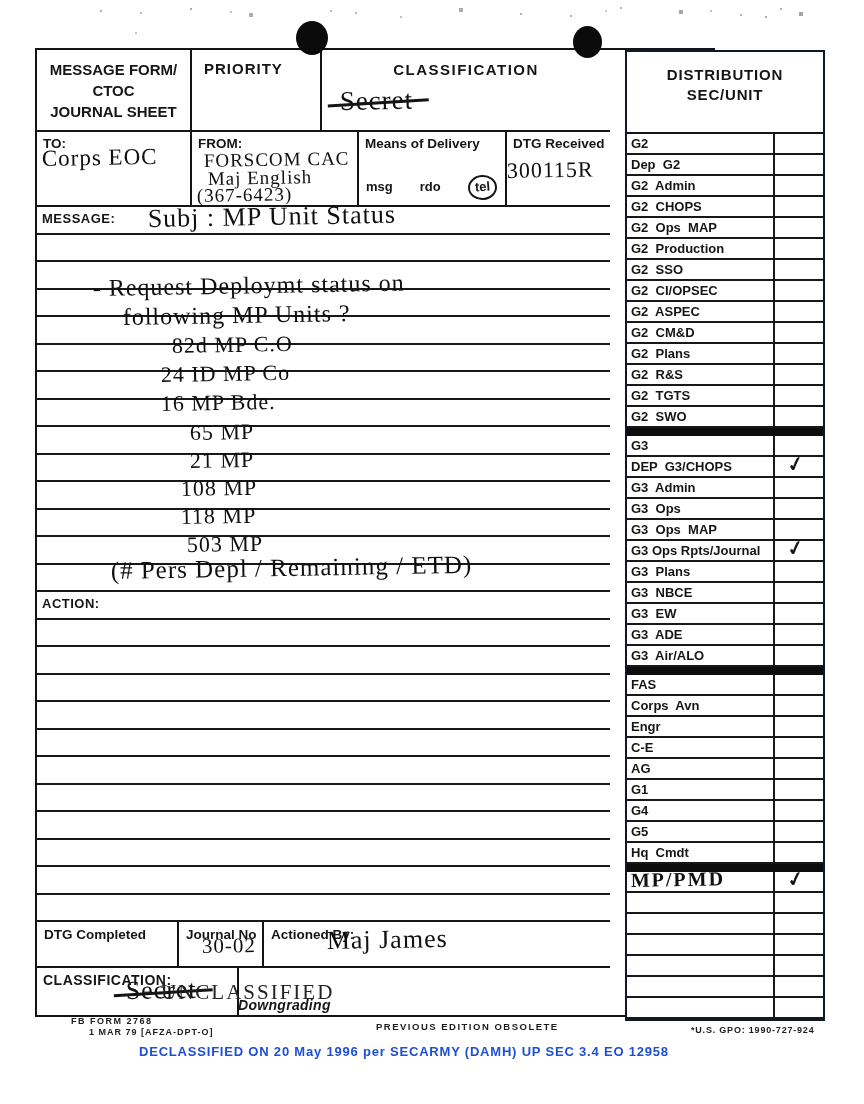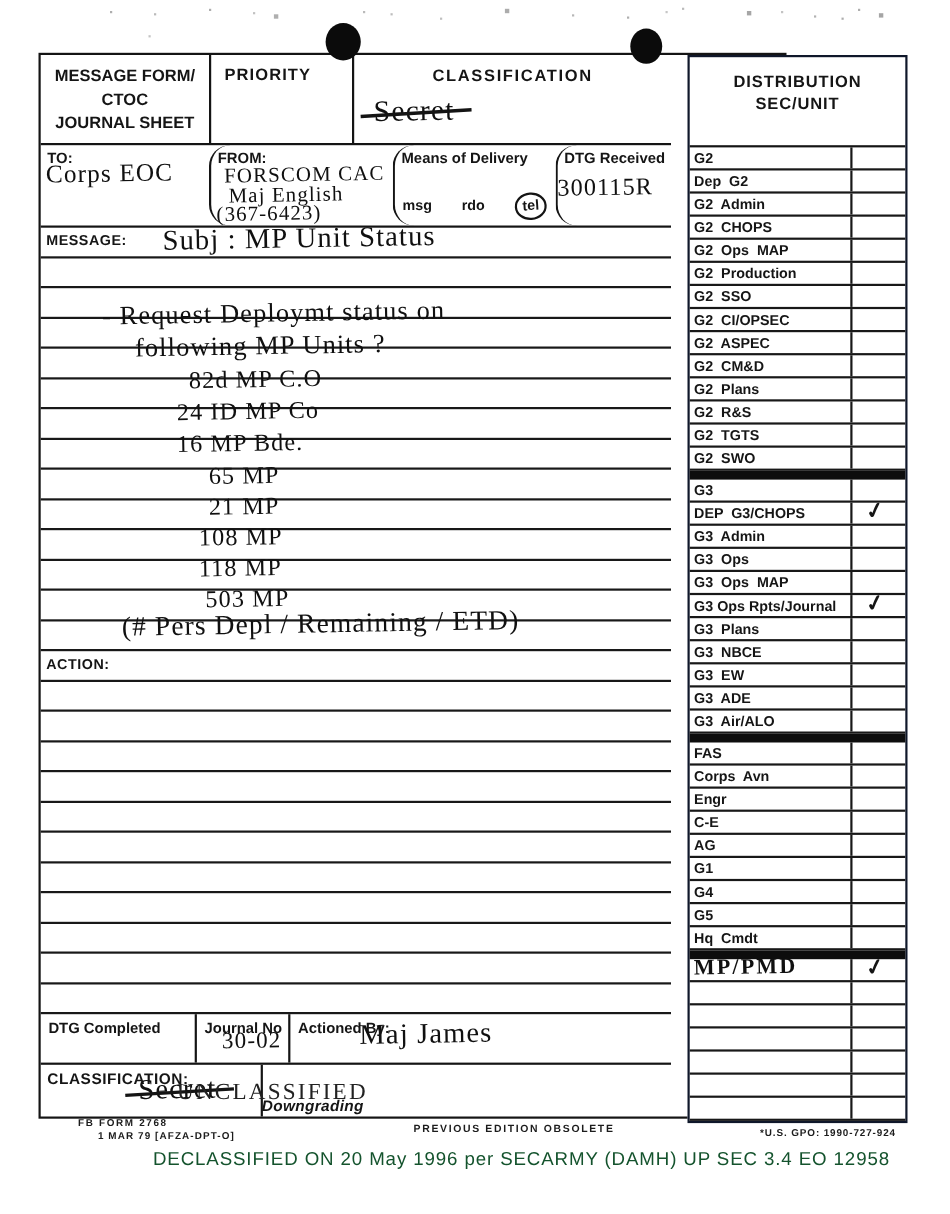--- a/index.html
+++ b/index.html
@@ -23,21 +23,21 @@
   .sect { position:absolute; left:0; width:573px; }
   .hdr-row { top:0; height:82px; display:flex; border-bottom:2px solid #141414; }
   .hdr-cell { height:100%; }
   .hdr-cell + .hdr-cell { border-left:2px solid #141414; }
   .title-cell { width:153px; text-align:center; padding-top:9px; font-size:15px; font-weight:bold; line-height:21px; }
   .priority-cell { width:130px; padding:10px 0 0 12px; font-size:15px; font-weight:bold; letter-spacing:1px; }
   .class-cell { flex:1; text-align:center; padding-top:11px; font-size:15px; font-weight:bold; letter-spacing:1.5px; }
 
   .row2 { top:82px; height:75px; display:flex; border-bottom:2px solid #141414; }
   .row2 .cell { height:100%; padding:4px 0 0 6px; font-size:13.5px; font-weight:bold; position:relative; }
-  .row2 .cell + .cell { border-left:2px solid #141414;border-radius:19px; }
+  .row2 .cell + .cell { border-left:2px solid #141414; }
   .to-cell { width:153px;border-radius:32px; }
   .from-cell { width:167px; }
   .means-cell { width:148px; }
   .dtg-cell { flex:1; }
   .means-opts { position:absolute; left:7px; right:8px; bottom:5px; display:flex; justify-content:space-between; align-items:baseline; font-size:13px; font-weight:bold; }
   .tel-circle { border:2.5px solid #141414; border-radius:50%; padding:2px 5px 4px 5px; transform:rotate(-4deg); display:inline-block; }
 
   .msg-sec  { top:157px; height:385px; }
   .act-sec  { top:542px; height:330px; }
   .sec-label { position:absolute; left:5px; top:4px; font-size:13px; font-weight:bold; z-index:2; letter-spacing:.5px; }
@@ -70,21 +70,21 @@
   .dcheck { width:50px; border-left:2px solid #181818; position:relative; }
   .checkmark { position:absolute; left:12px; top:-5px; font-size:20px; font-weight:bold; transform:rotate(-12deg); }
   .dbar { height:8px; background:#0d0d0d; }
 
   
   .footer-item { position:absolute; font-weight:bold; color:#1c1c1c;padding-left:34px; }
   .f-num  { left:37px;  top:1016px; font-size:9px;  letter-spacing:1.5px; }
   .f-date { left:55px;  top:1027px; font-size:9px;  letter-spacing:1px; }
   .f-prev { left:342px; top:1021px; font-size:9.5px; letter-spacing:1.5px; }
   .f-gpo  { left:657px; top:1025px; font-size:9px;  letter-spacing:.8px; }
-  .f-declass { left:105px; top:1044px; font-size:17px; font-weight:normal; letter-spacing:.8px; color:#14532d; }
+  .f-declass { left:105px; top:1044px; font-size:13px; font-weight:bold; letter-spacing:.8px; color:#1d4ed8; }
 </style>
 </head>
 <body>
 
 <div class="page">
 
   <div class="noise"></div>
   <div class="hole hole-1"></div>
   <div class="hole hole-2"></div>
 

